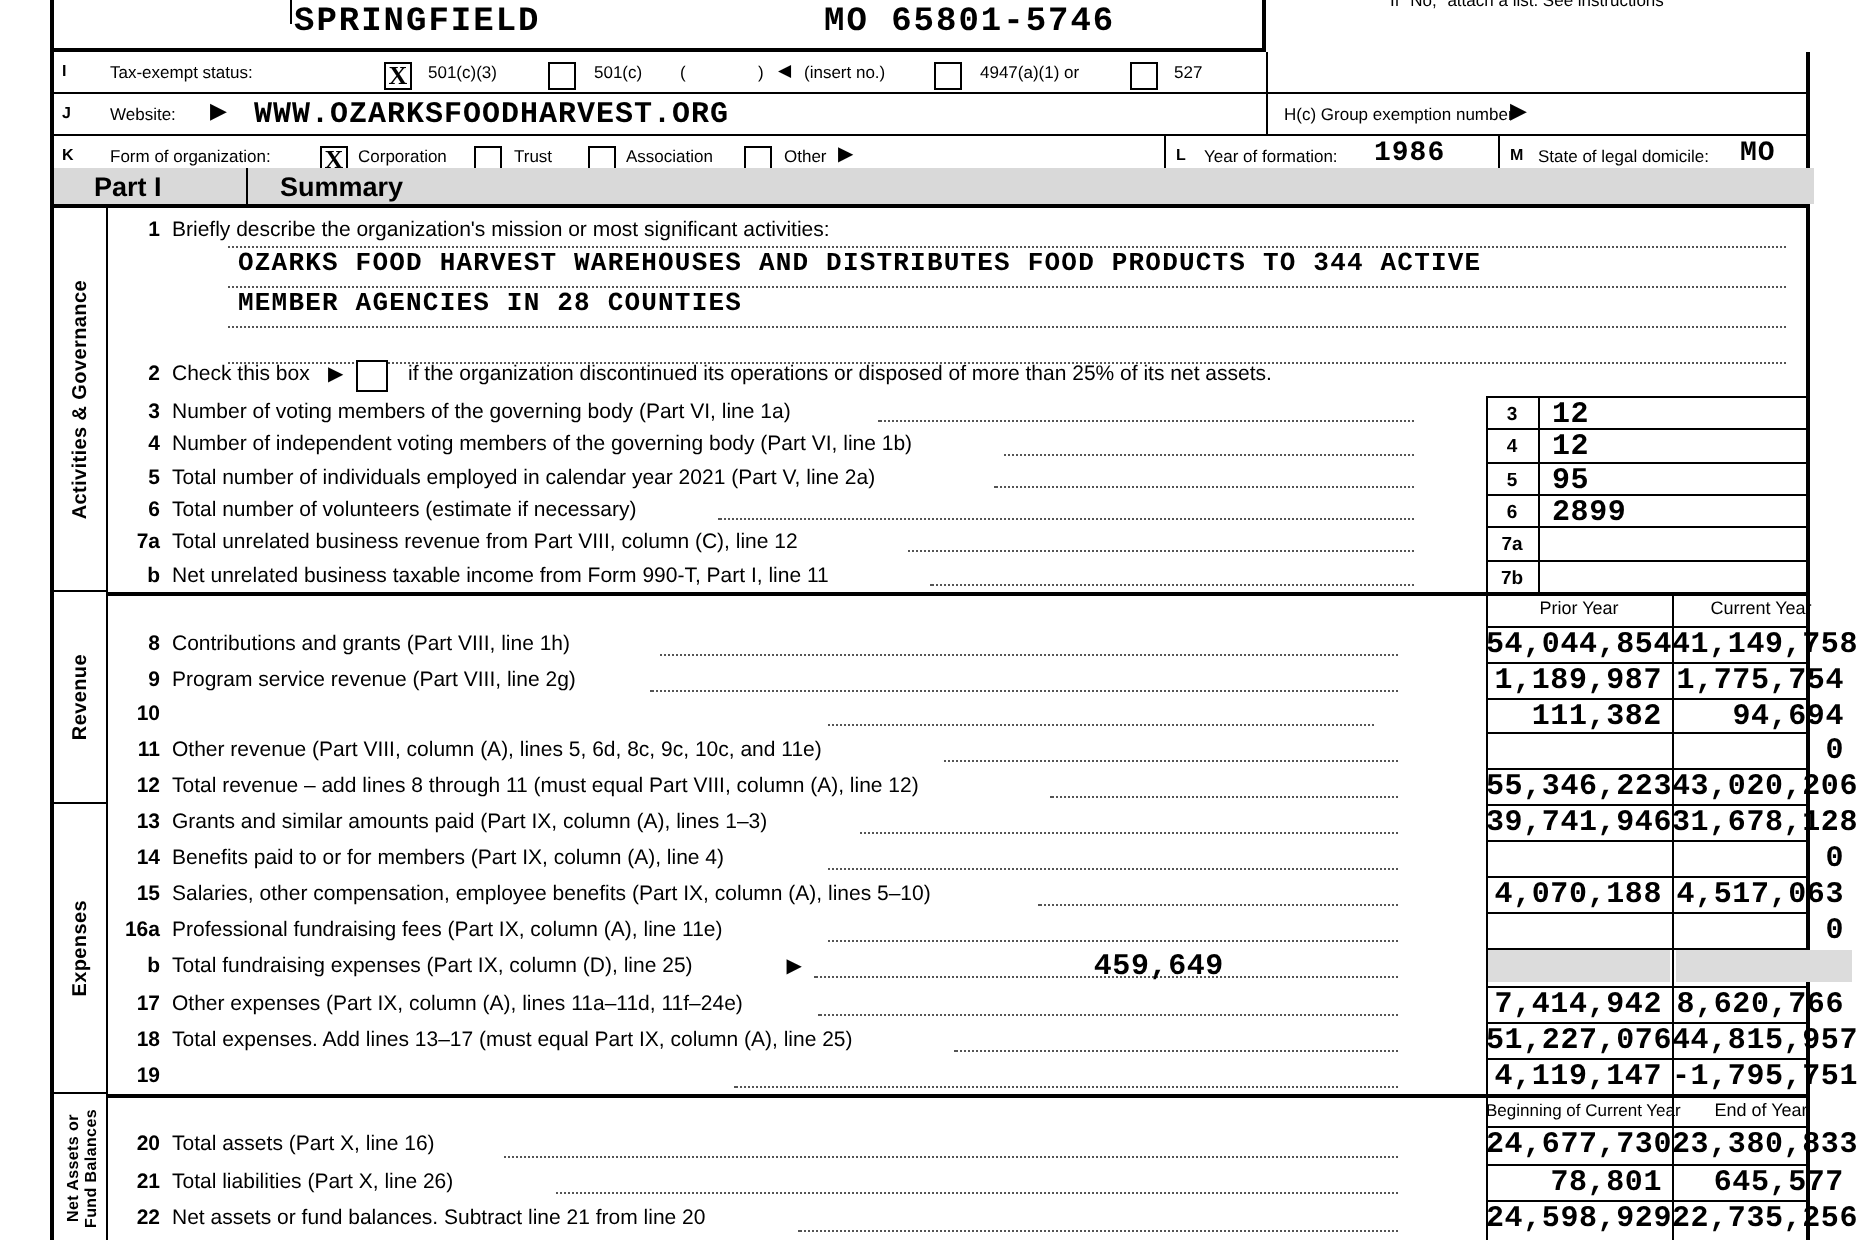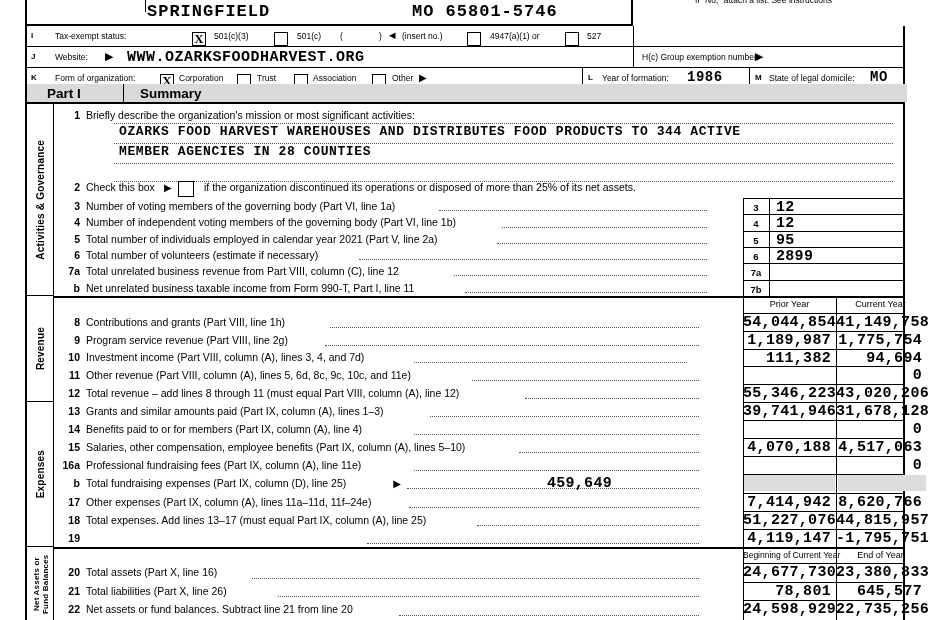--- a/index.html
+++ b/index.html
@@ -383,21 +383,20 @@
           <div class="lrow" style="position:absolute;left:0;top:226.8px;right:0;height:17.8px;">
             <span class="num">9</span>
             <span class="txt">Program service revenue (Part VIII, line 2g)</span>
             <div style="position:absolute;left:271px;right:204px;bottom:3px;border-bottom:1.6px dotted #555;height:0;"></div>
           </div>
           <div class="amt" style="left:689px;top:227.8px;width:88px;text-align:right;">1,189,987</div>
           <div class="amt" style="left:782px;top:227.8px;width:86px;text-align:right;">1,775,754</div>
           <div style="position:absolute;left:689px;top:244.60000000000002px;right:0;border-bottom:1.6px solid #000;height:0;"></div>
           <div class="lrow" style="position:absolute;left:0;top:244.6px;right:12px;height:17.8px;">
             <span class="num wide">10</span>
-            <span class="txt">Investment income (Part VIII, column (A), lines 3, 4, and 7d)</span>
             <div style="position:absolute;left:360.25px;right:204px;bottom:3px;border-bottom:1.6px dotted #555;height:0;"></div>
           </div>
           <div class="amt" style="left:689px;top:245.6px;width:88px;text-align:right;">111,382</div>
           <div class="amt" style="left:782px;top:245.6px;width:86px;text-align:right;">94,694</div>
           <div style="position:absolute;left:689px;top:262.4px;right:0;border-bottom:1.6px solid #000;height:0;"></div>
           <div class="lrow" style="position:absolute;left:0;top:262.4px;right:0;height:17.8px;">
             <span class="num wide">11</span>
             <span class="txt">Other revenue (Part VIII, column (A), lines 5, 6d, 8c, 9c, 10c, and 11e)</span>
             <div style="position:absolute;left:418px;right:204px;bottom:3px;border-bottom:1.6px dotted #555;height:0;"></div>
           </div>

